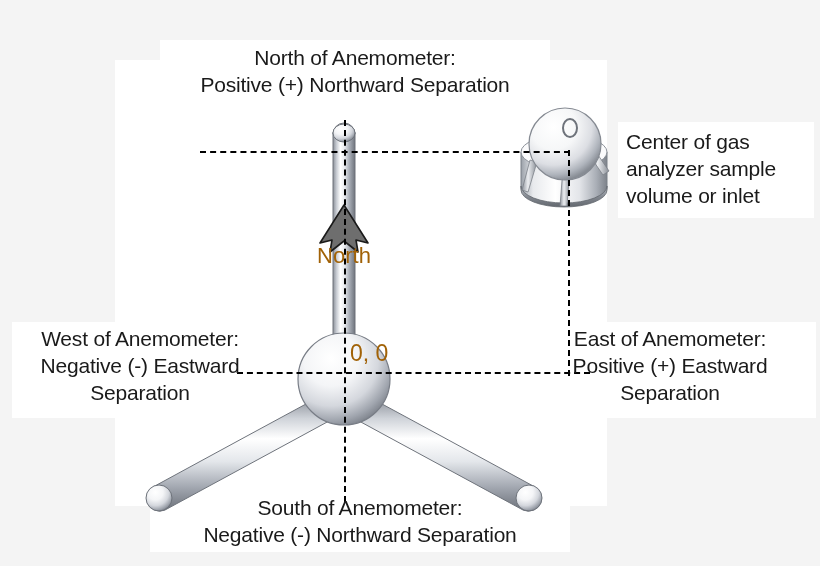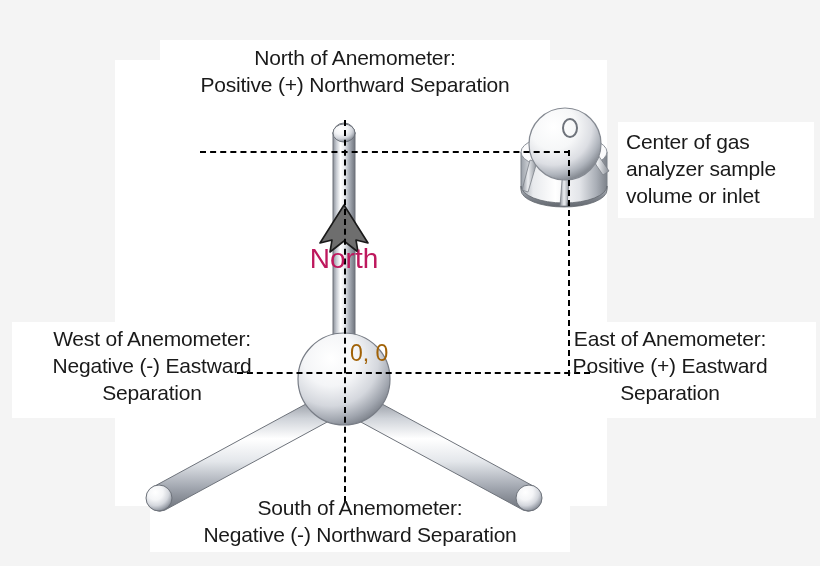--- a/index.html
+++ b/index.html
@@ -42,27 +42,27 @@
     font-size:21px;
     line-height:27px;
     letter-spacing:-0.2px;
     white-space:pre-line;
   }
   .center-align{text-align:center;}
   .left-align{text-align:left;}
 
   #label-north{left:160px;top:44px;width:390px;}
   #label-south{left:150px;top:494px;width:420px;}
-  #label-west{left:12px;top:325px;width:280px;}
+  #label-west{left:0;top:325px;width:280px;}
   #label-east{left:550px;top:325px;width:240px;}
   #label-gas{left:626px;top:128px;width:190px;}
 
   #label-compass{
     position:absolute;left:294px;top:243px;width:100px;
-    text-align:center;font-size:28px;color:#be185d;
+    text-align:center;font-size:22px;color:#a16207;
   }
   #label-origin{
     position:absolute;left:350px;top:340px;
     font-size:23px;color:#a16207;
   }
 
   
   #art{position:absolute;left:0;top:0;width:820px;height:566px;}
 </style>
 </head>

